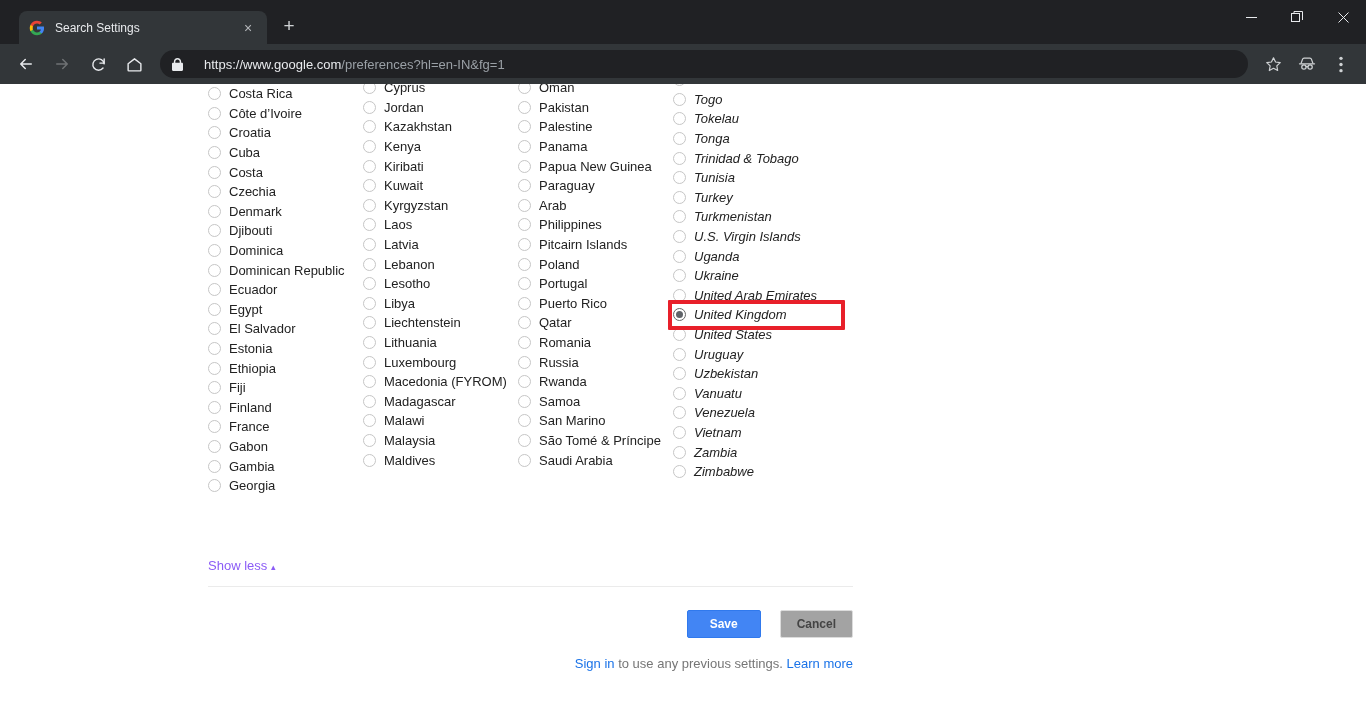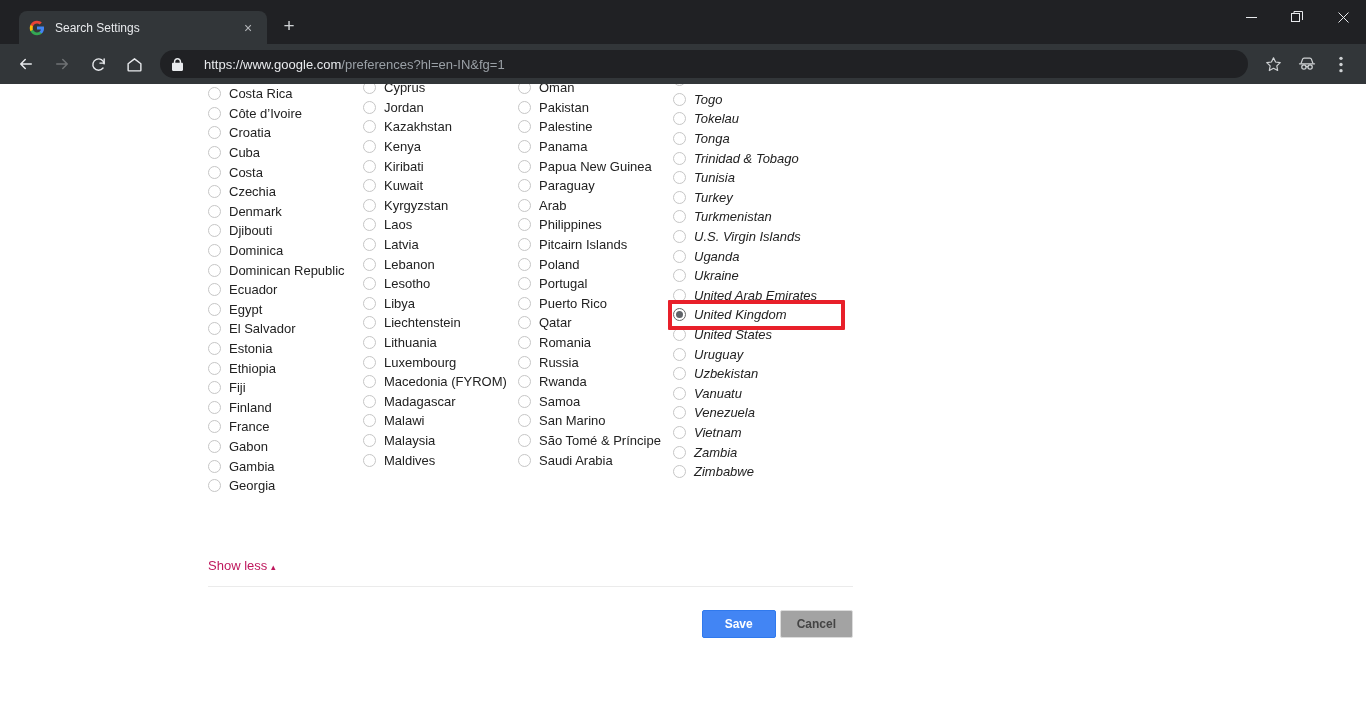--- a/index.html
+++ b/index.html
@@ -195,41 +195,41 @@
     border: 4px solid #e8202a;
     pointer-events: none;
     border-radius: 1px;
   }
 
   .show-less {
     position: absolute;
     left: 208px;
     top: 474px;
     font-size: 13px;
-    color: #be185d;
+    color: #8b5cf6;
   }
   .show-less .caret { font-size: 9px; }
 
   .divider {
     position: absolute;
     left: 208px;
     top: 502px;
     width: 645px;
     height: 1px;
     background: #ebebeb;
   }
 
   .btn-row {
     position: absolute;
     left: 208px;
     top: 526px;
     width: 645px;
     display: flex;
     justify-content: flex-end;
-    gap: 4px;
+    gap: 19px;
   }
   .btn {
     height: 28px;
     min-width: 74px;
     padding: 0 16px;
     font-size: 12px;
     font-weight: bold;
     border-radius: 2px;
     display: flex;
     align-items: center;
@@ -707,14 +707,15 @@
     <span class="caret">▴</span>
   </div>
 
   <div class="divider"></div>
 
   <div class="btn-row">
     <div class="btn btn-save">Save</div>
     <div class="btn btn-cancel">Cancel</div>
   </div>
 
+  <div class="signin-line"><a href="#">Sign in</a><span> to use any previous settings. </span><a href="#">Learn more</a></div>
 
 </div>
 
 </body></html>

